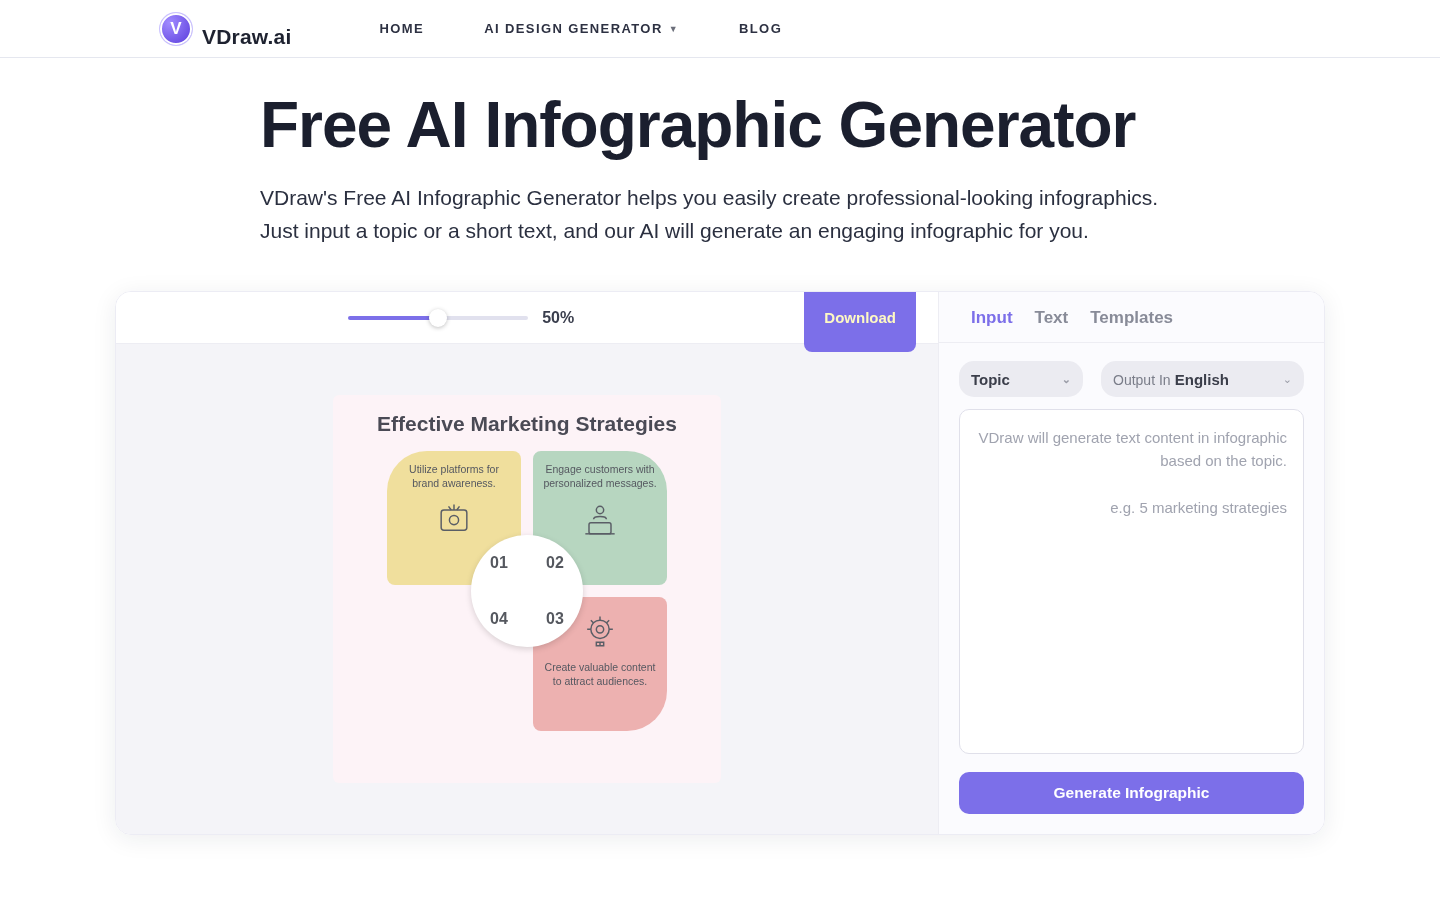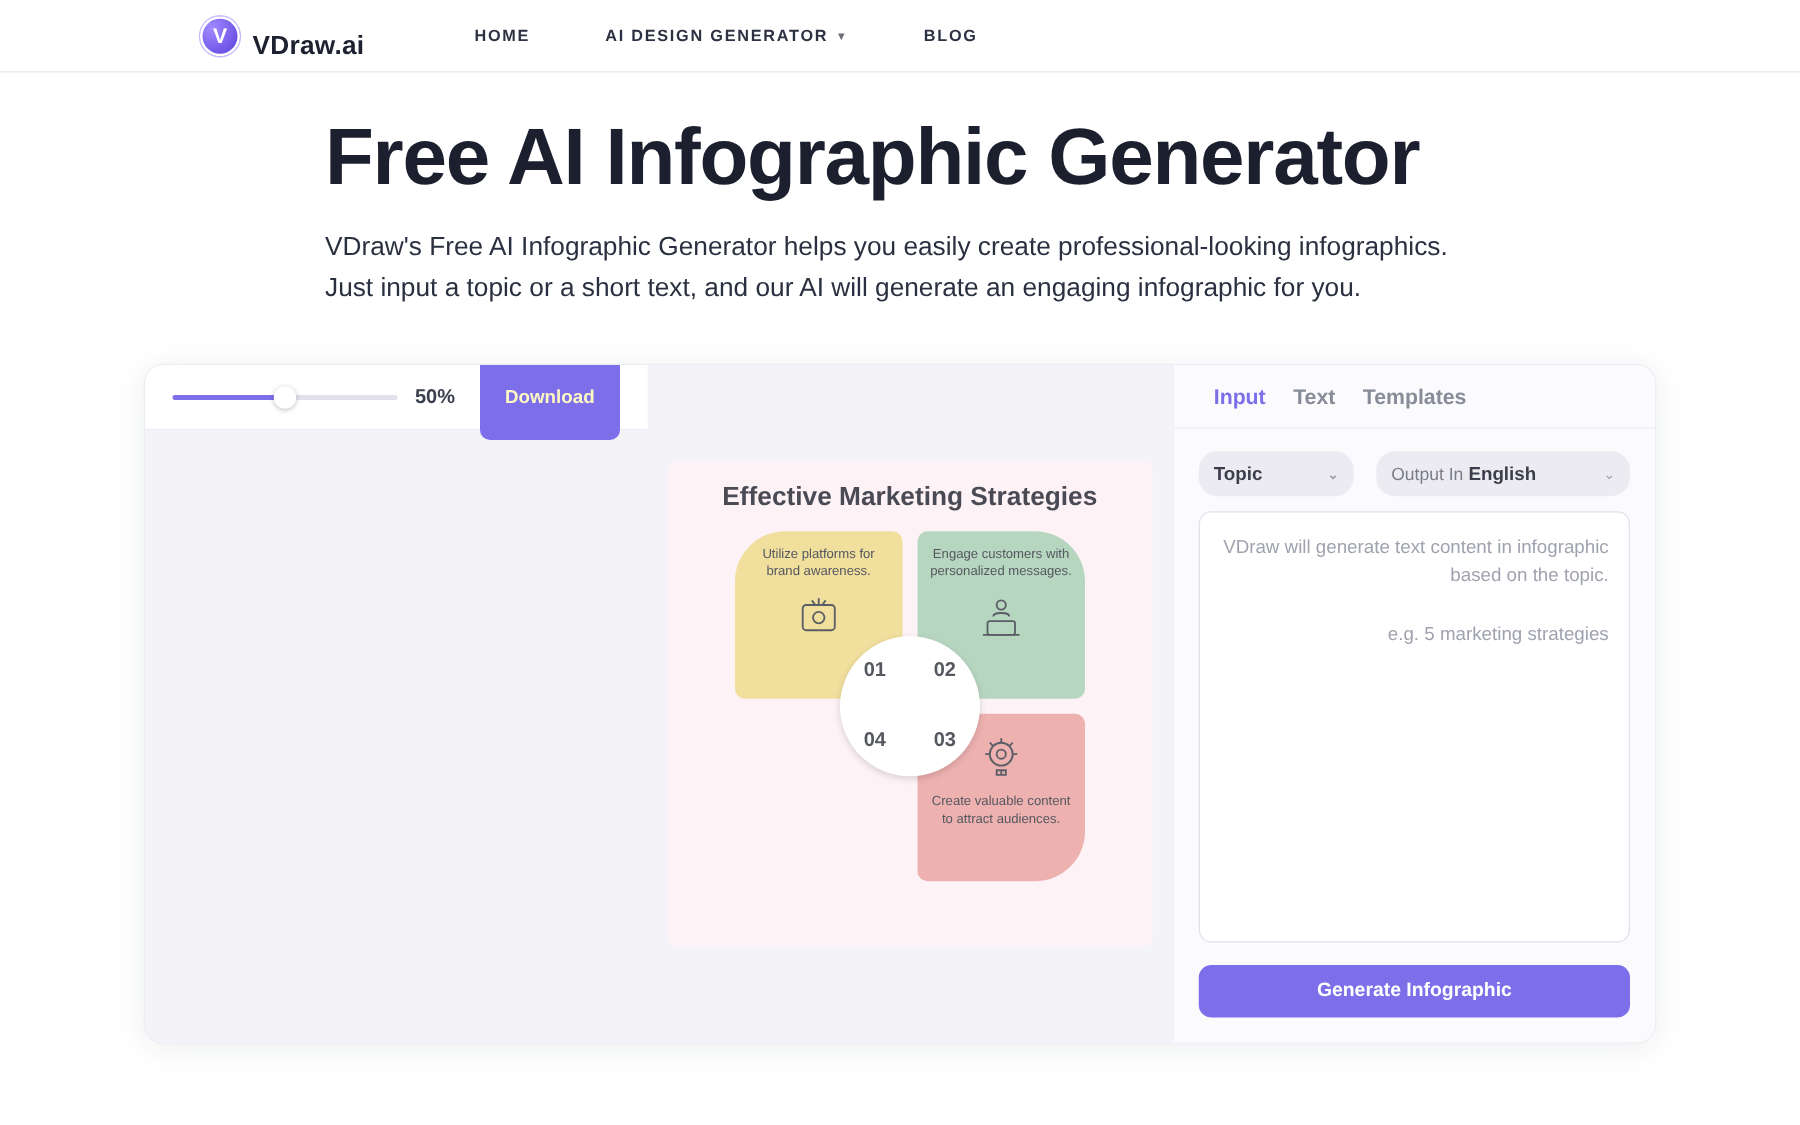--- a/index.html
+++ b/index.html
@@ -44,21 +44,21 @@
   }
   .hero p{
     font-size:21px;line-height:1.55;color:#2b3040;margin:0;max-width:920px;
   }
 
   
   .app{
     margin:34px 115px 0;display:flex;border-radius:16px;overflow:hidden;
     box-shadow:var(--shadow);border:1px solid #ececf4;height:544px;
   }
-  .stage{flex:1;background:#f4f4f8;display:flex;flex-direction:row;}
+  .stage{flex:1;background:#f4f4f8;display:flex;flex-direction:column;}
   .stage-bar{
     height:52px;background:#fff;display:flex;align-items:center;
     padding:0 22px;gap:20px;border-bottom:1px solid #ededf3;
   }
   .zoom{display:flex;align-items:center;gap:14px;margin:0 auto;}
   .track{
     width:180px;height:4px;border-radius:4px;
     background:linear-gradient(to right,var(--accent) 0 50%,#e1e1ee 50% 100%);
     position:relative;
   }

